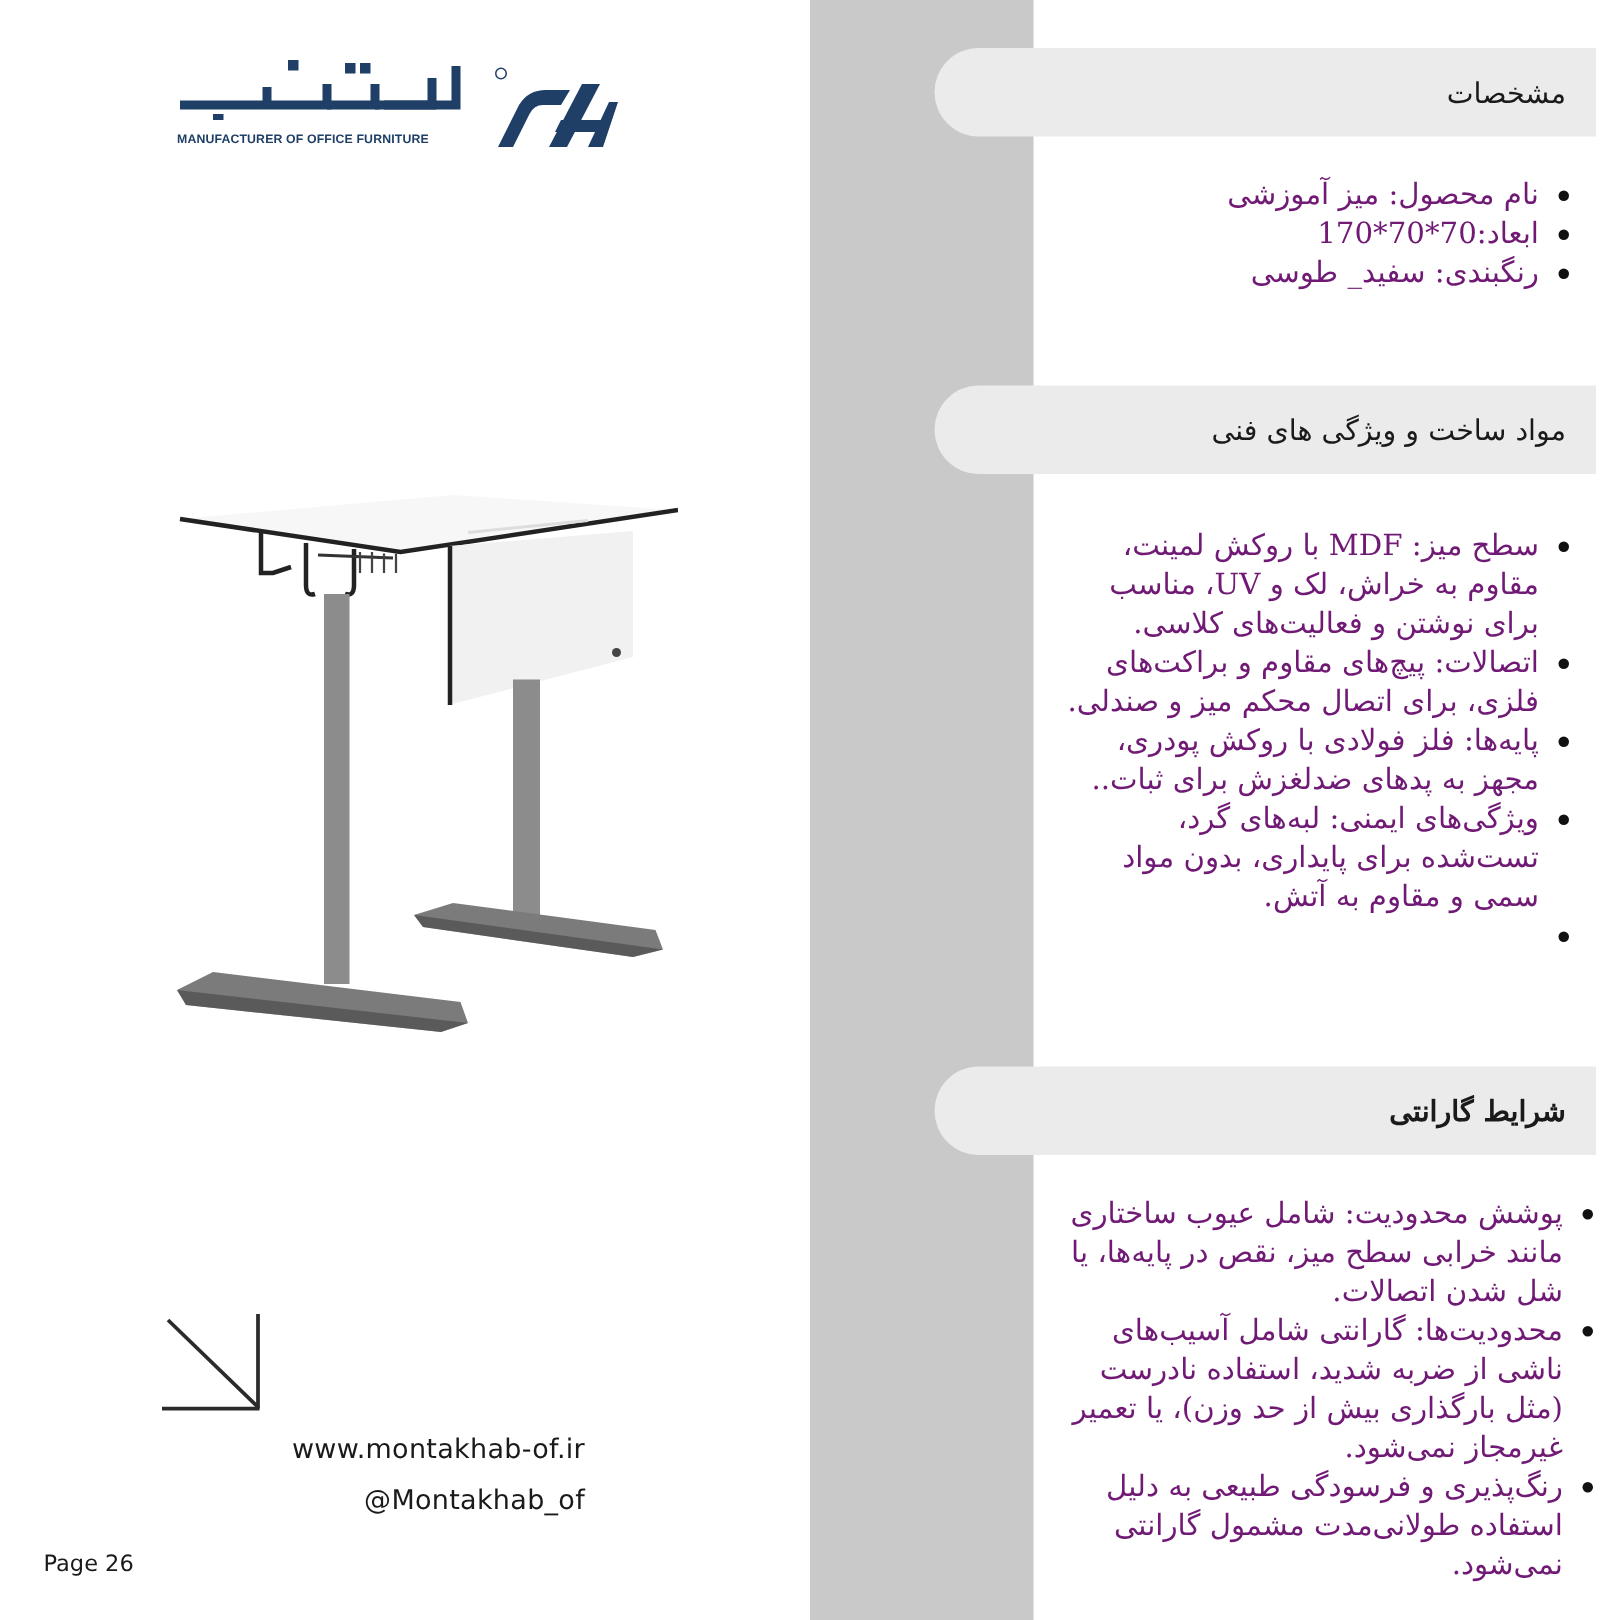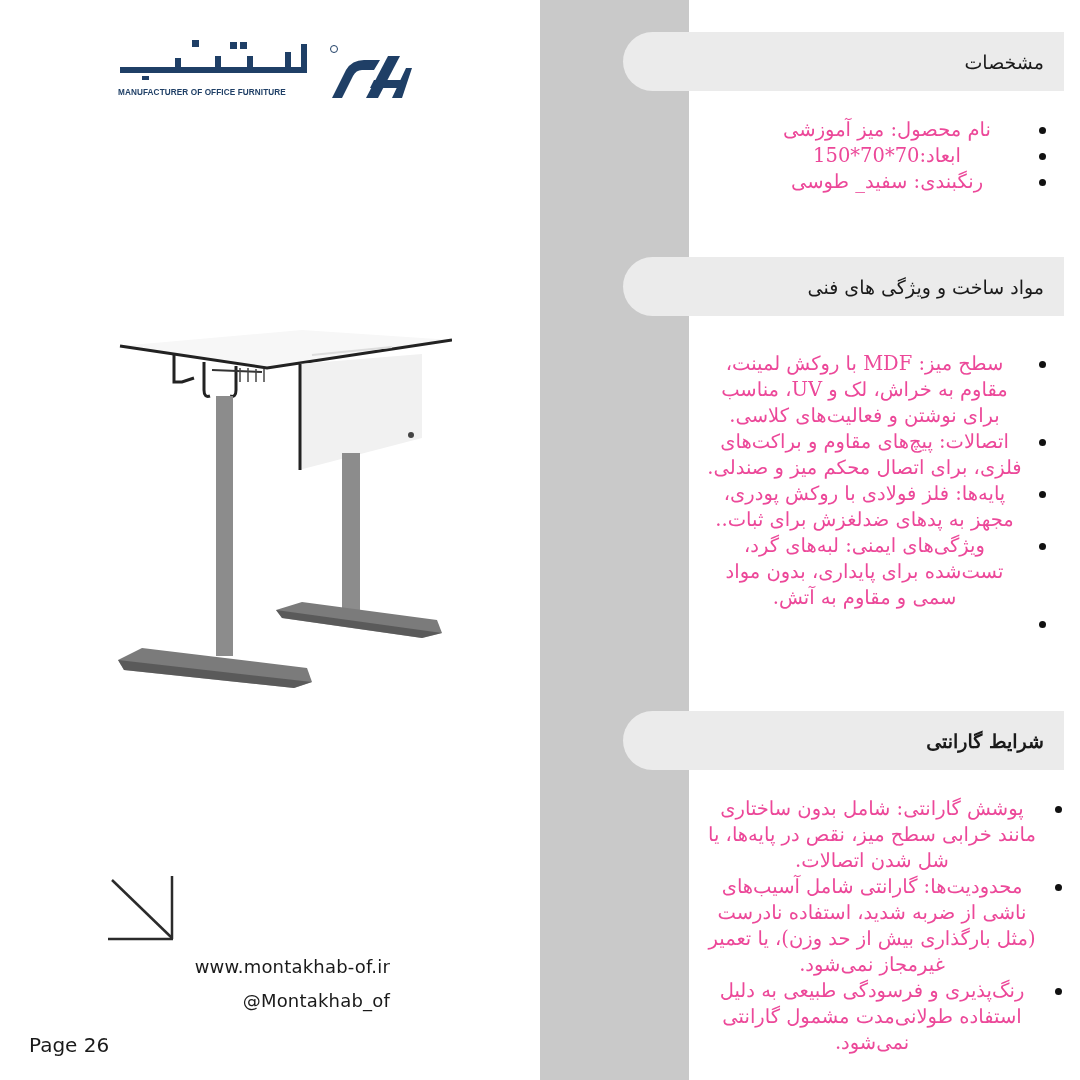--- a/index.html
+++ b/index.html
@@ -13,26 +13,26 @@
     .logo-tagline { position: absolute; left: 0; top: 48px; font-family: "Liberation Sans", sans-serif; font-weight: 700; font-size: 8.2px; letter-spacing: 0.1px; color: #1f3f66; white-space: nowrap; }
     .logo-mark { position: absolute; left: 202px; top: 4px; width: 92px; height: 54px; }
 
     .product-image { position: absolute; left: 112px; top: 320px; width: 340px; height: 370px; }
 
     .arrow-icon { position: absolute; left: 106px; top: 874px; width: 70px; height: 68px; }
 
     .contact { position: absolute; right: 690px; font-family: "DejaVu Sans", sans-serif; font-size: 18px; color: #1a1a1a; text-align: right; white-space: nowrap; letter-spacing: 0.2px; }
     .contact.website { top: 956px; }
     .contact.handle { top: 990px; }
-    .page-number { position: absolute; left: 29px; top: 1033px; font-family: "DejaVu Sans", sans-serif; font-size: 20px; color: #1a1a1a; }
+    .page-number { position: absolute; left: 29px; top: 1033px; font-family: "DejaVu Sans", sans-serif; font-size: 15px; color: #1a1a1a; }
 
     .pill { position: absolute; left: 623px; width: 441px; height: 59px; background: #ebebeb; border-radius: 38px 0 0 38px; }
     .pill-title { position: absolute; right: 20px; top: 50%; transform: translateY(-50%); direction: rtl; font-size: 19px; color: #1a1a1a; white-space: nowrap; }
 
-    .list { position: absolute; direction: rtl; list-style: none; font-size: 19.5px; line-height: 26px; color: #ec4899; text-align: center; }
+    .list { position: absolute; direction: rtl; list-style: none; font-size: 19.5px; line-height: 26px; color: #701a75; }
     .list li { position: relative; padding-right: 22px; }
     .list li::before { content: ""; position: absolute; right: 2px; top: 10px; width: 7px; height: 7px; border-radius: 50%; background: #111; }
     .list li.empty { height: 26px; }
 
     .list-specs { right: 32px; top: 117px; width: 300px; }
     .list-materials { right: 32px; top: 351px; width: 345px; }
     .list-warranty { right: 16px; top: 796px; width: 362px; }
   </style>
 </head>
 <body>
@@ -107,35 +107,35 @@
 </svg>
 <div class="contact website">www.montakhab-of.ir</div>
 <div class="contact handle">@Montakhab_of</div>
 <div class="page-number">Page 26</div>
 
 <div class="pill" style="top:32px;">
   <span class="pill-title">مشخصات</span>
 </div>
 <ul class="list list-specs">
   <li>نام محصول: میز آموزشی</li>
-  <li>ابعاد:70*70*150</li>
+  <li>ابعاد:70*70*170</li>
   <li>رنگبندی: سفید_ طوسی</li>
 </ul>
 
 <div class="pill" style="top:257px;">
   <span class="pill-title">مواد ساخت و ویژگی های فنی</span>
 </div>
 <ul class="list list-materials">
   <li>سطح میز: MDF با روکش لمینت، مقاوم به خراش، لک و UV، مناسب برای نوشتن و فعالیت‌های کلاسی.</li>
   <li>اتصالات: پیچ‌های مقاوم و براکت‌های فلزی، برای اتصال محکم میز و صندلی.</li>
   <li>پایه‌ها: فلز فولادی با روکش پودری، مجهز به پدهای ضدلغزش برای ثبات..</li>
   <li>ویژگی‌های ایمنی: لبه‌های گرد، تست‌شده برای پایداری، بدون مواد سمی و مقاوم به آتش.</li>
   <li class="empty"></li>
 </ul>
 
 <div class="pill" style="top:711px;font-weight:bold;">
   <span class="pill-title">شرایط گارانتی</span>
 </div>
 <ul class="list list-warranty">
-  <li>پوشش گارانتی: شامل بدون ساختاری مانند خرابی سطح میز، نقص در پایه‌ها، یا شل شدن اتصالات.</li>
+  <li>پوشش محدودیت: شامل عیوب ساختاری مانند خرابی سطح میز، نقص در پایه‌ها، یا شل شدن اتصالات.</li>
   <li>محدودیت‌ها: گارانتی شامل آسیب‌های ناشی از ضربه شدید، استفاده نادرست (مثل بارگذاری بیش از حد وزن)، یا تعمیر غیرمجاز نمی‌شود.</li>
   <li>رنگ‌پذیری و فرسودگی طبیعی به دلیل استفاده طولانی‌مدت مشمول گارانتی نمی‌شود.</li>
 </ul>
 
 </body></html>

